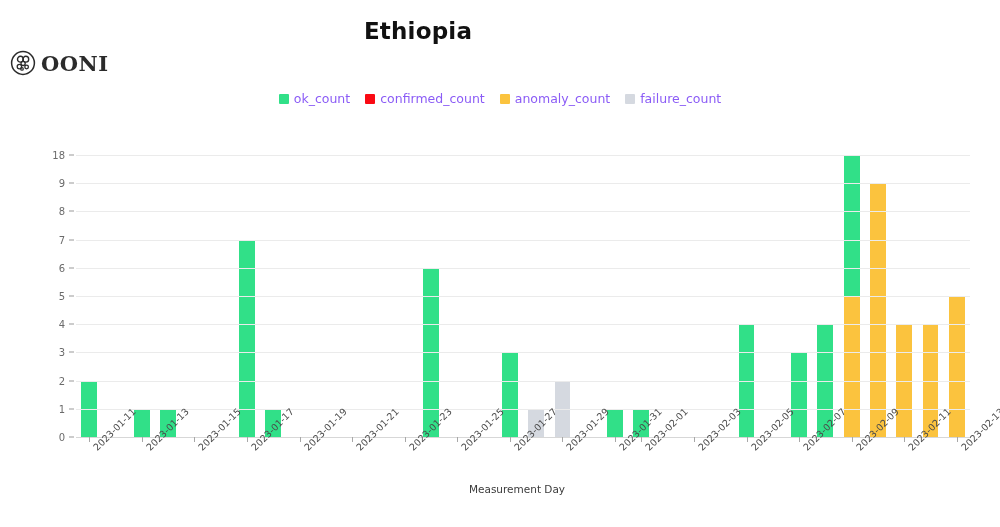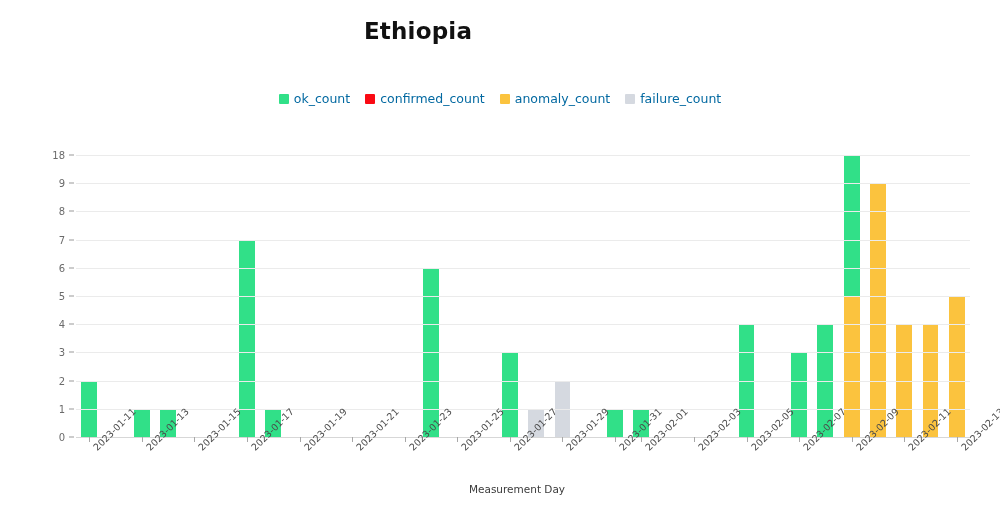--- a/index.html
+++ b/index.html
@@ -35,21 +35,21 @@
     text-align: center; font-size: 13.5px; color: #262626; font-weight: 400;
   }
 
   
   .legend {
     position: absolute; left: 0; top: 91px; width: 1000px;
     display: flex; justify-content: center; align-items: center; gap: 15px;
   }
   .legend-item { display: flex; align-items: center; gap: 5px; }
   .legend-swatch { width: 10px; height: 10px; display: inline-block; border-radius: 1px; }
-  .legend-label { font-size: 12.5px; color: #0369a1; }
+  .legend-label { font-size: 12.5px; color: #8b5cf6; }
 
   
   .plot-wrap { position: absolute; left: 0; top: 0; width: 1000px; height: 527px; }
   .plot {
     position: absolute;
     left: 76px; top: 155px;
     width: 894px; height: 282px;
   }
   .gridline {
     position: absolute; left: 0; width: 100%;
@@ -82,20 +82,34 @@
   .xaxis-title {
     position: absolute; top: 483px; left: 0; width: 1000px;
     text-align: center; font-size: 10.5px; color: #3b3b3b; margin-left: 17px;
   }
 </style>
 </head>
 <body>
 
 <div id="root">
 
+  <div class="brand">
+    <span class="brand-mark">
+      <svg width="26" height="26" viewBox="0 0 26 26" aria-hidden="true">
+        <circle cx="13" cy="13" r="11.4" fill="none" stroke="#2b2b2b" stroke-width="1.5"></circle>
+        <circle cx="10.4" cy="9.2" r="2.9" fill="none" stroke="#2b2b2b" stroke-width="1.4"></circle>
+        <circle cx="15.8" cy="9.2" r="2.9" fill="none" stroke="#2b2b2b" stroke-width="1.4"></circle>
+        <circle cx="13.1" cy="13.4" r="2.1" fill="none" stroke="#2b2b2b" stroke-width="1.3"></circle>
+        <circle cx="9.4" cy="16.6" r="2.2" fill="none" stroke="#2b2b2b" stroke-width="1.3"></circle>
+        <circle cx="16.6" cy="17.0" r="1.8" fill="none" stroke="#2b2b2b" stroke-width="1.3"></circle>
+        <circle cx="12.0" cy="18.9" r="1.3" fill="none" stroke="#2b2b2b" stroke-width="1.2"></circle>
+      </svg>
+    </span>
+    <span class="brand-text">OONI</span>
+  </div>
 
   <div class="chart-title">Ethiopia</div>
 
   <div class="legend" id="legend">
       <div class="legend-item">
         <span class="legend-swatch" style="background: rgb(49, 224, 136);"></span>
         <span class="legend-label">ok_count</span>
       </div>
       <div class="legend-item">
         <span class="legend-swatch" style="background: rgb(250, 10, 20);"></span>

